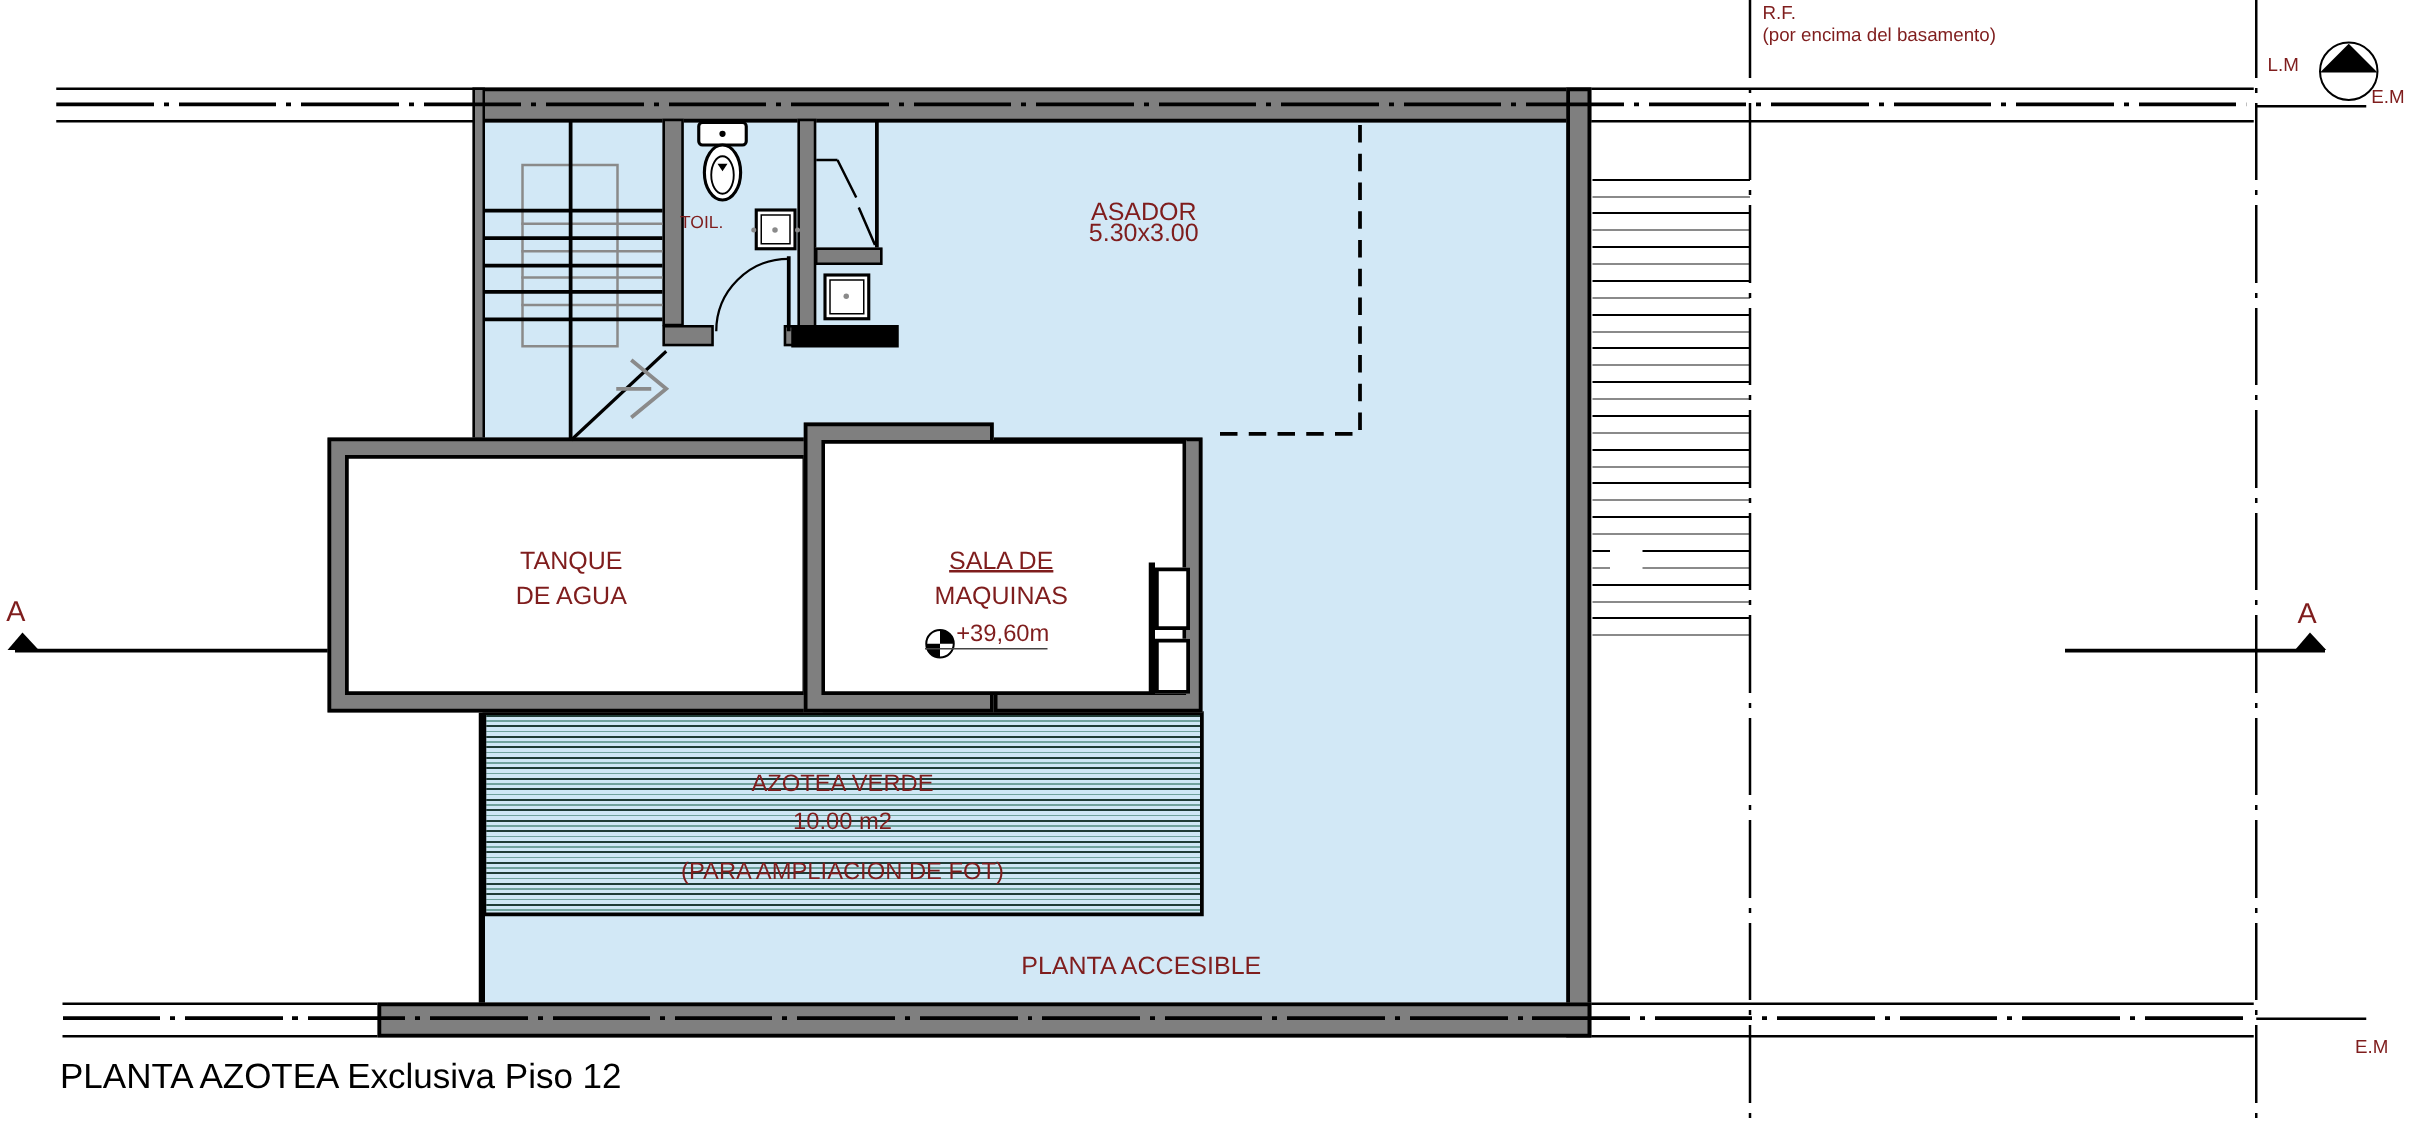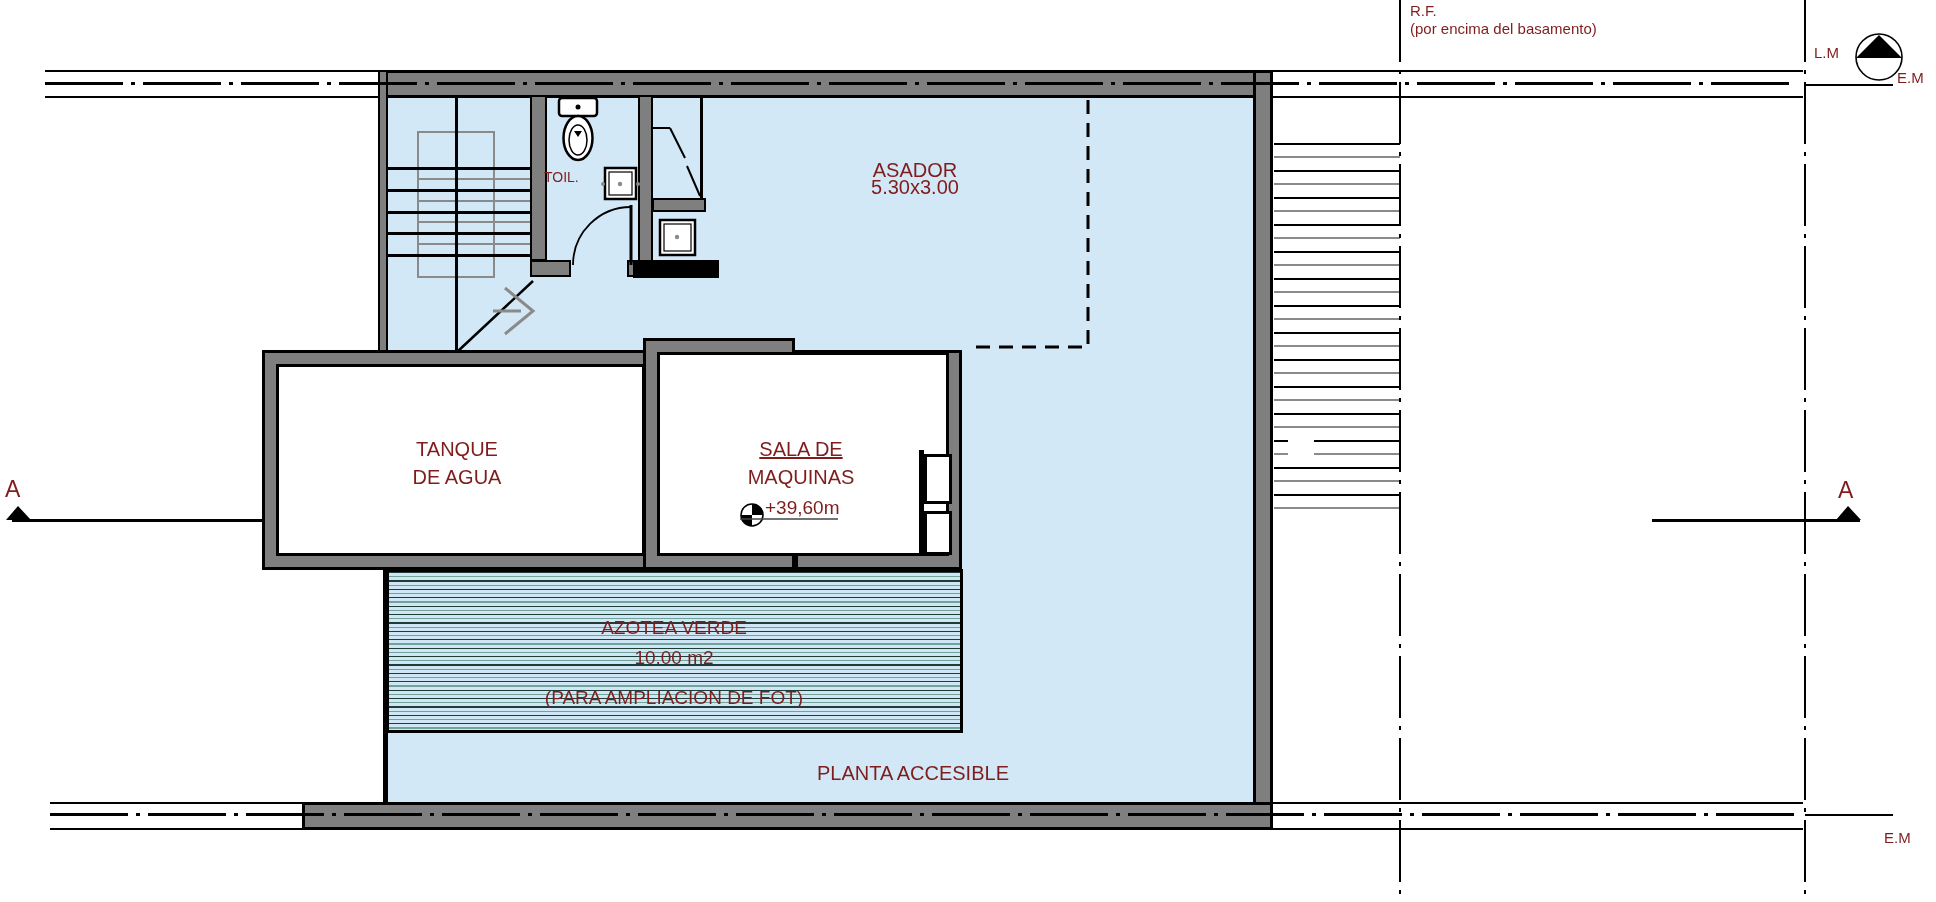--- a/index.html
+++ b/index.html
@@ -180,14 +180,15 @@
   <div class="label lbl-small" style="left:1410px;top:2px;">R.F.</div>
   <div class="label lbl-small" style="left:1410px;top:20px;">(por encima del basamento)</div>
 
   <div class="label lbl-small" style="left:1814px;top:1px;margin-top:43px;">L.M</div>
   <div class="label lbl-small" style="left:1897px;top:69px;">E.M</div>
   <div class="label lbl-small" style="left:1884px;top:829px;">E.M</div>
 
   <div class="label" style="left:5px;top:476px;font-size:23px;">A</div>
   <div class="label" style="left:1838px;top:477px;font-size:23px;">A</div>
 
+  <div class="label" style="left:48px;top:845px;font-size:28px;color:#000;">PLANTA AZOTEA Exclusiva Piso 12</div>
 
 </div>
 
 </body></html>

